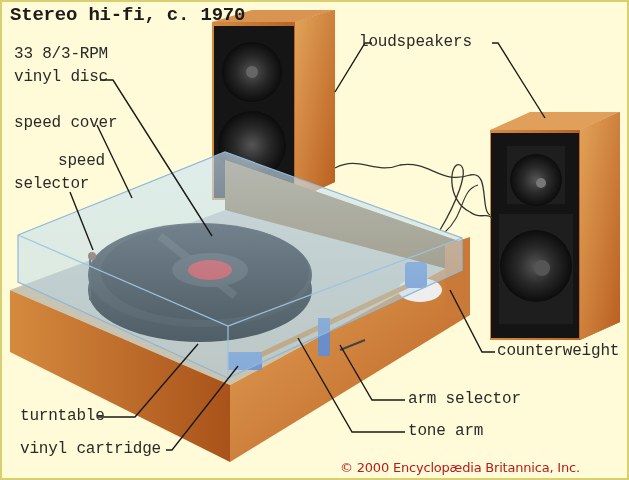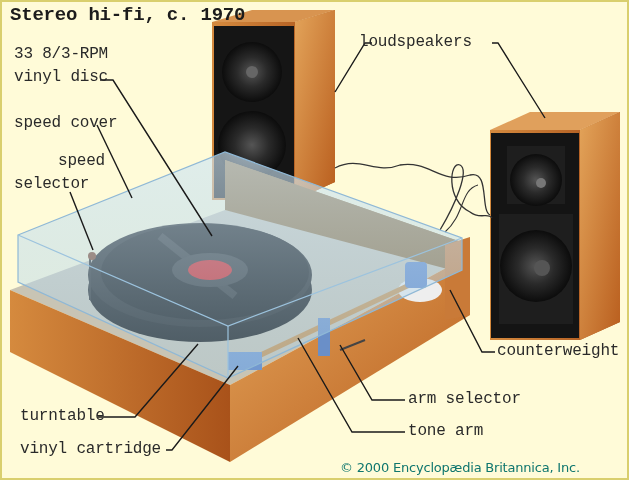--- a/index.html
+++ b/index.html
@@ -8,21 +8,21 @@
     position: absolute; left: 0; top: 0; width: 629px; height: 480px;
     box-sizing: border-box; border: 2px solid #d9cf6e; background: #fffbd8;
   }
   #art { position: absolute; left: 0; top: 0; width: 629px; height: 480px; }
   .lbl {
     position: absolute; font-family: Liberation Mono, monospace;
     font-size: 16px; color: #2a2a2a; white-space: nowrap; line-height: 19px;
     letter-spacing: -0.2px;
   }
   .title { font-weight: bold; font-size: 19px; color: #1c1c1c; }
-  .copy { font-family: "DejaVu Sans", sans-serif; font-size: 13px; color: #0f766e; }
+  .copy { font-family: "DejaVu Sans", sans-serif; font-size: 13px; color: #b91c1c; }
 </style>
 </head>
 <body>
 
 <div id="frame"></div>
 
 <svg id="art" viewBox="0 0 629 480" xmlns="http://www.w3.org/2000/svg">
   <defs>
     <linearGradient id="woodG" x1="0" y1="0" x2="1" y2="1">
       <stop offset="0" stop-color="#e3a45a"></stop>

